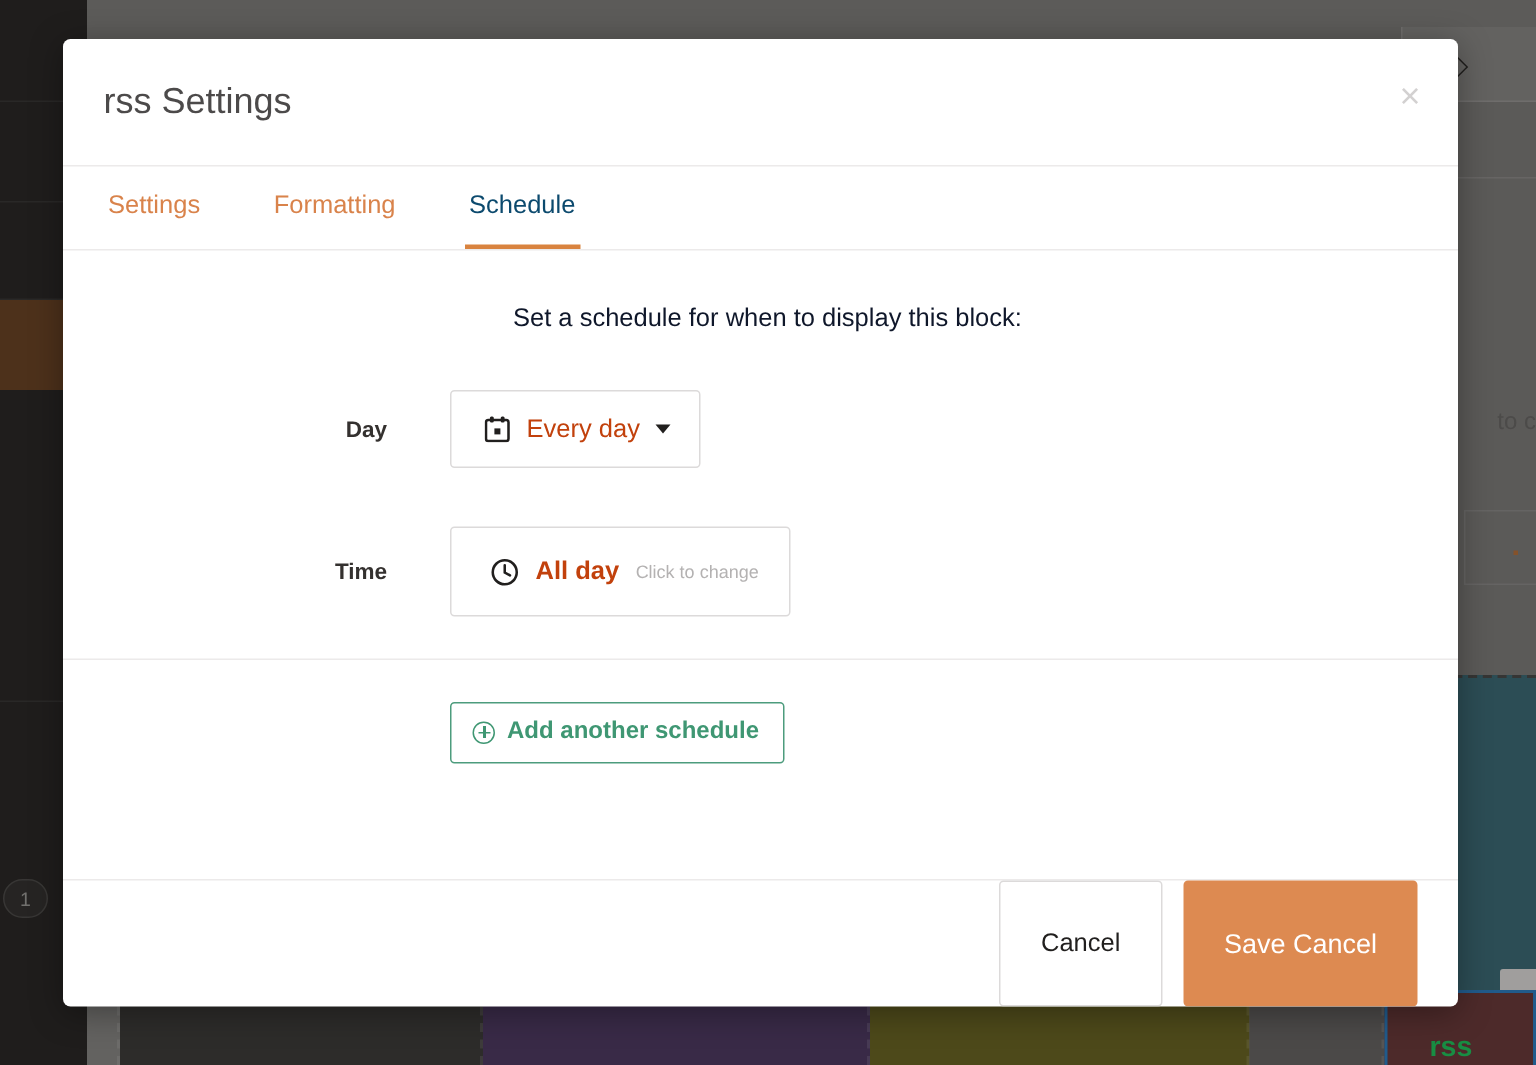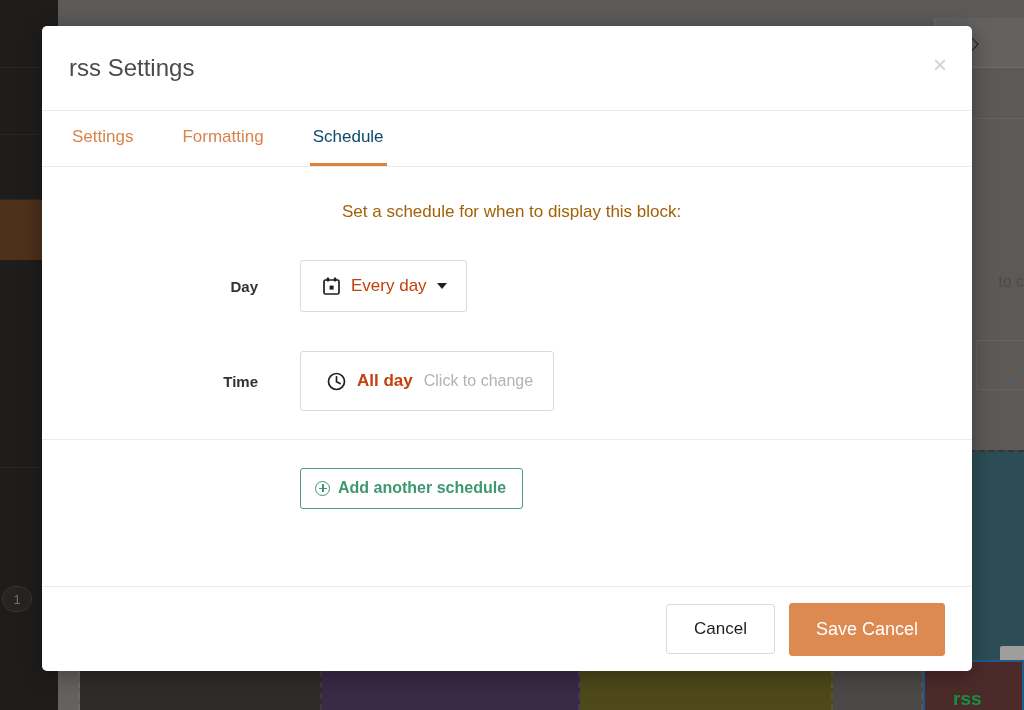--- a/index.html
+++ b/index.html
@@ -146,21 +146,21 @@
     padding: 0 3px; margin-right: 43px;
     cursor: pointer; position: relative;
     border-bottom: 3px solid transparent;
   }
   .tab.active { color: #0c4a6e; border-bottom-color: #d9833f; font-weight: normal; text-align: center; }
 
   .modal-body { flex: 1 1 auto; position: relative; }
 
   .schedule-intro {
     position: absolute; left: 300px; top: 35px;
-    font-size: 17px; color: #a16207;
+    font-size: 17px; color: #0f172a;
   }
 
   .field-row { position: absolute; display: flex; align-items: center; }
   .field-row.day-row  { left: 0; top: 93px; }
   .field-row.time-row { left: 0; top: 184px; }
 
   .field-label {
     width: 258px; text-align: right;
     font-size: 15px; font-weight: bold; color: #34312f;
     padding-right: 42px;
@@ -170,21 +170,21 @@
     background: #fff; border: 1px solid #dcdada; border-radius: 3px;
     display: flex; align-items: center; cursor: pointer;
     font-family: "Liberation Sans", sans-serif;
   }
   .ctrl.day-select  { height: 52px; padding: 0 19px 0 22px; }
   .ctrl.time-select { height: 60px; padding: 0 20px 0 26px; }
 
   .ctrl-icon { display: inline-flex; margin-right: 11px; color: #211f1e; }
   .ctrl-value { font-size: 17px; color: #c2410c; }
   .ctrl.time-select .ctrl-value { font-weight: bold; font-size: 17px; }
-  .ctrl-hint { font-size: 16px; color: #b4b2b2; margin-left: 11px; }
+  .ctrl-hint { font-size: 12px; color: #b4b2b2; margin-left: 11px; }
   .caret {
     width: 0; height: 0; margin-left: 10px;
     border-left: 5px solid transparent; border-right: 5px solid transparent;
     border-top: 6px solid #211f1e;
   }
 
   .body-divider {
     position: absolute; left: 0; right: 0; top: 272px; height: 1px; background: #eceaea;
   }
 
@@ -203,21 +203,21 @@
   }
   .plus-circle::before, .plus-circle::after {
     content: ""; position: absolute; background: #3f9773;
   }
   .plus-circle::before { left: 2.7px; top: 6.1px; width: 8px; height: 1.6px; }
   .plus-circle::after  { left: 6.1px; top: 2.7px; width: 1.6px; height: 8px; }
 
   .modal-footer {
     flex: 0 0 85px; height: 85px;
     border-top: 1px solid #eceaea;
-    display: flex; align-items: center; justify-content: flex-end;
+    display: flex; justify-content: flex-end;
     gap: 14px; padding-right: 27px;
   }
   .btn {
     border-radius: 3px; cursor: pointer;
     font-family: "Liberation Sans", sans-serif; font-size: 17px;
   }
   .btn-cancel {
     background: #fff; border: 1px solid #dcdada; color: #211f1e;
     padding: 14px 27px;
   }

